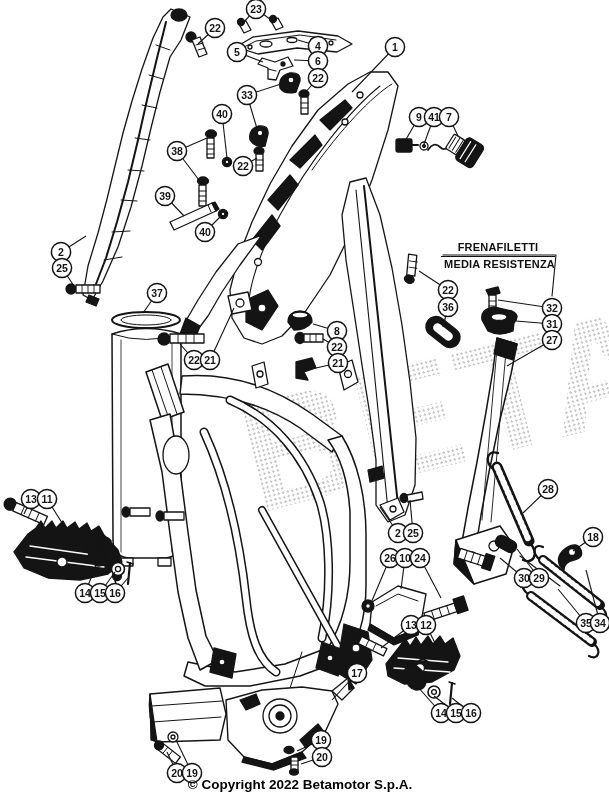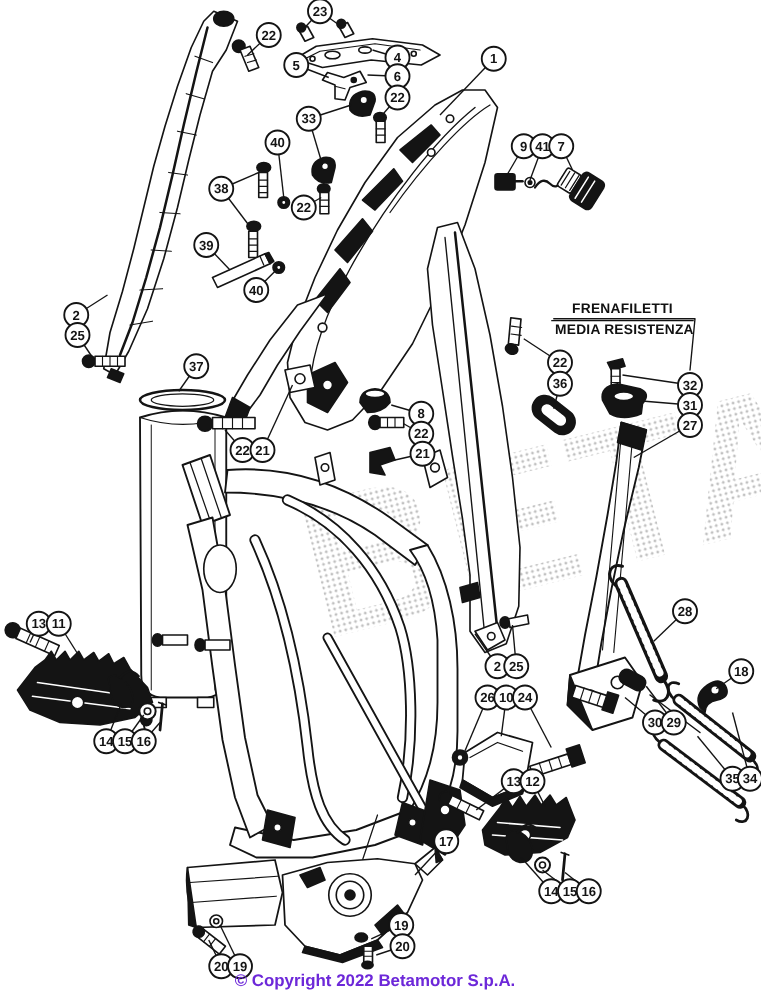--- a/index.html
+++ b/index.html
@@ -6,21 +6,21 @@
   body{width:609px;height:800px;position:relative;overflow:hidden;
        font-family:"Liberation Sans",sans-serif;color:#141414;}
   #stage{position:absolute;inset:0;}
   svg{position:absolute;left:0;top:0;}
   .note-box{position:absolute;left:441px;top:241px;width:114px;
             font-weight:bold;font-size:11px;line-height:1.25;text-align:center;
             color:#111;letter-spacing:.2px;}
   .note-line1{display:block;border-bottom:1.4px solid #111;padding-bottom:1px;}
   .note-line2{display:block;padding-top:1px;text-align:right;}
   .copyright{position:absolute;left:140px;top:777px;width:320px;text-align:center;
-             font-weight:bold;font-size:13.5px;color:#6d28d9;}
+             font-weight:bold;font-size:13.5px;color:#000000;}
   .watermark{position:absolute;left:242px;top:326px;width:400px;height:200px;
              font-weight:bold;font-size:158px;line-height:170px;letter-spacing:2px;
              color:transparent;
              background:radial-gradient(circle,#6d6d6d 1.05px,transparent 1.3px) 0 0/4.6px 4.6px;
              -webkit-background-clip:text;background-clip:text;
              opacity:.42;transform:rotate(-14deg);pointer-events:none;user-select:none;}
 </style>
 </head>
 <body>
 

